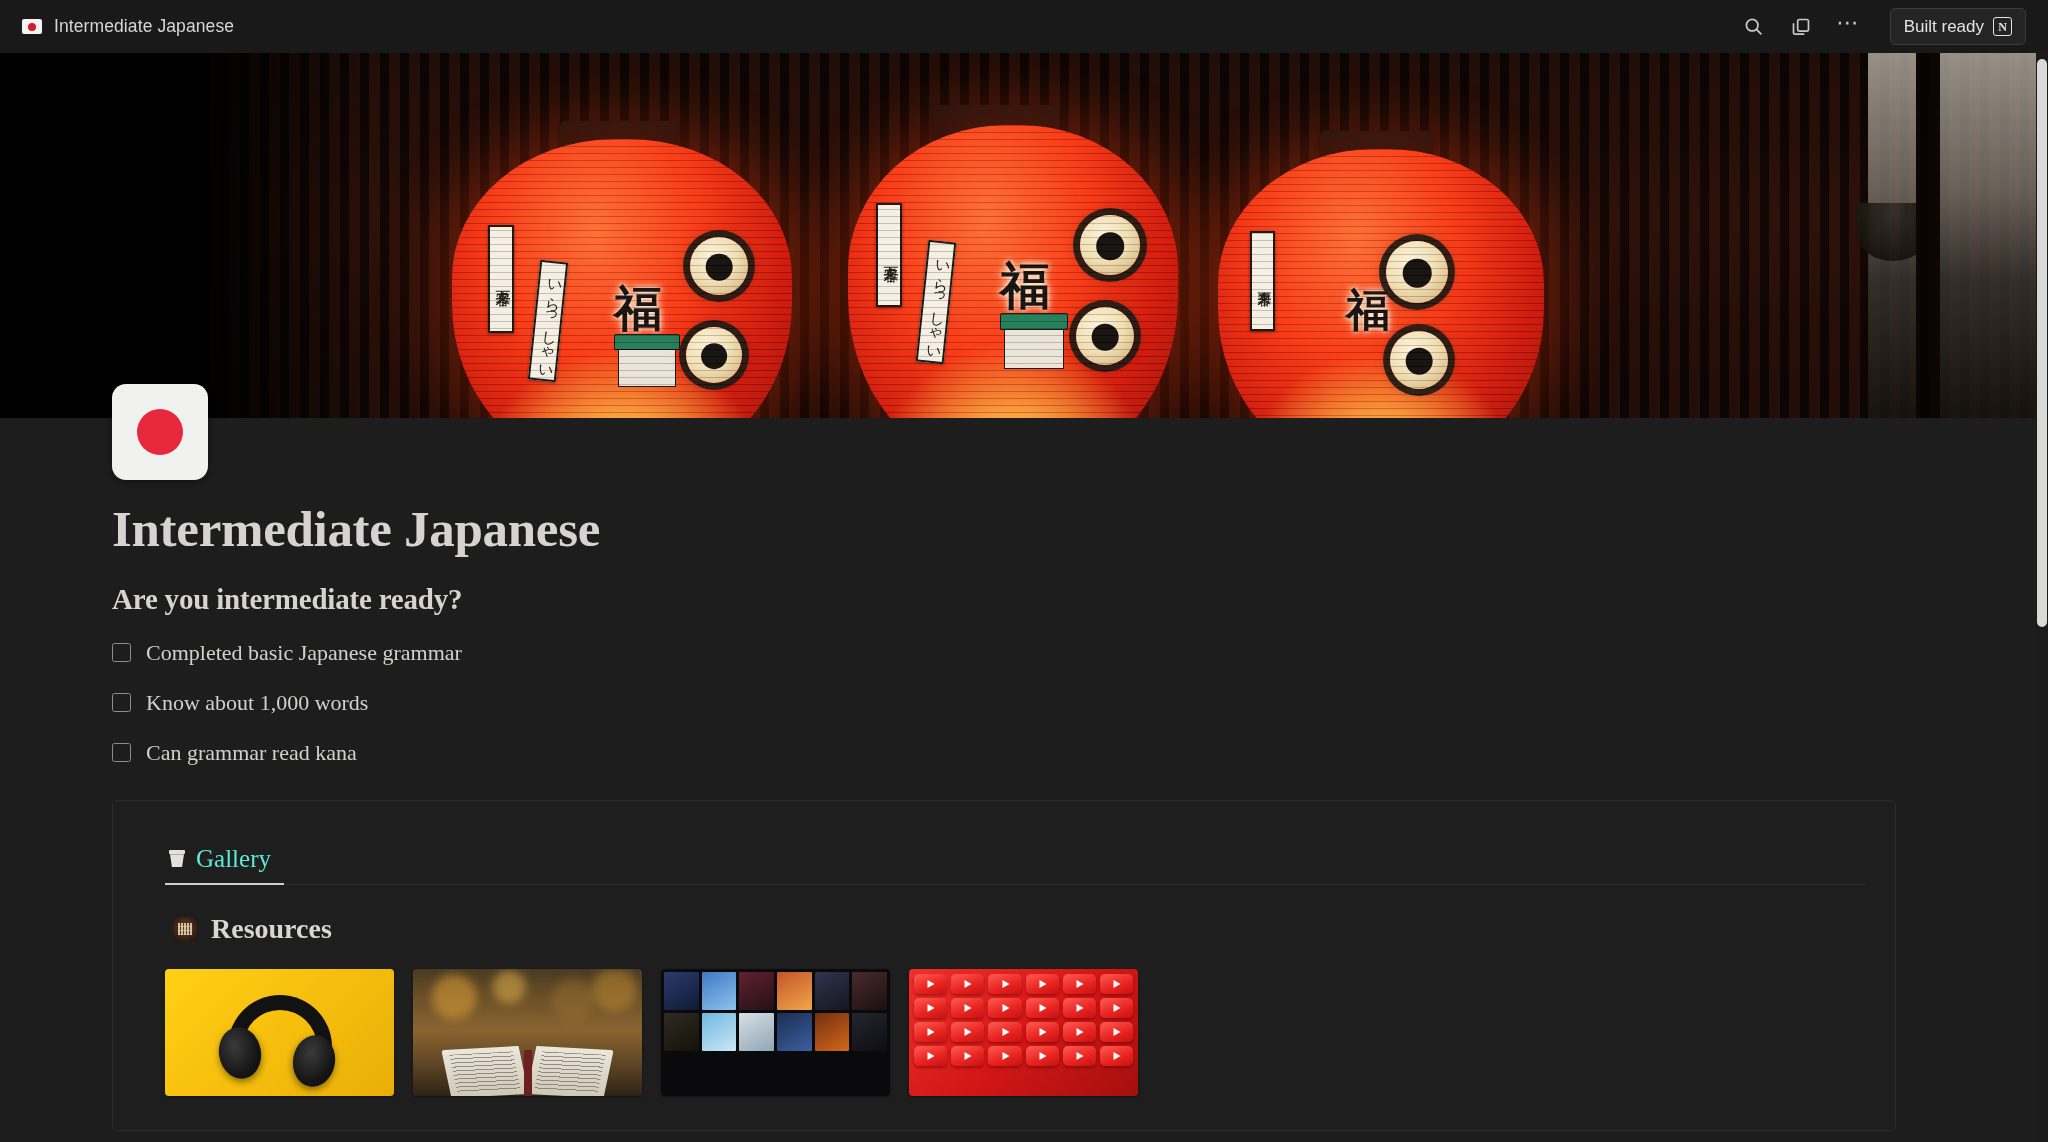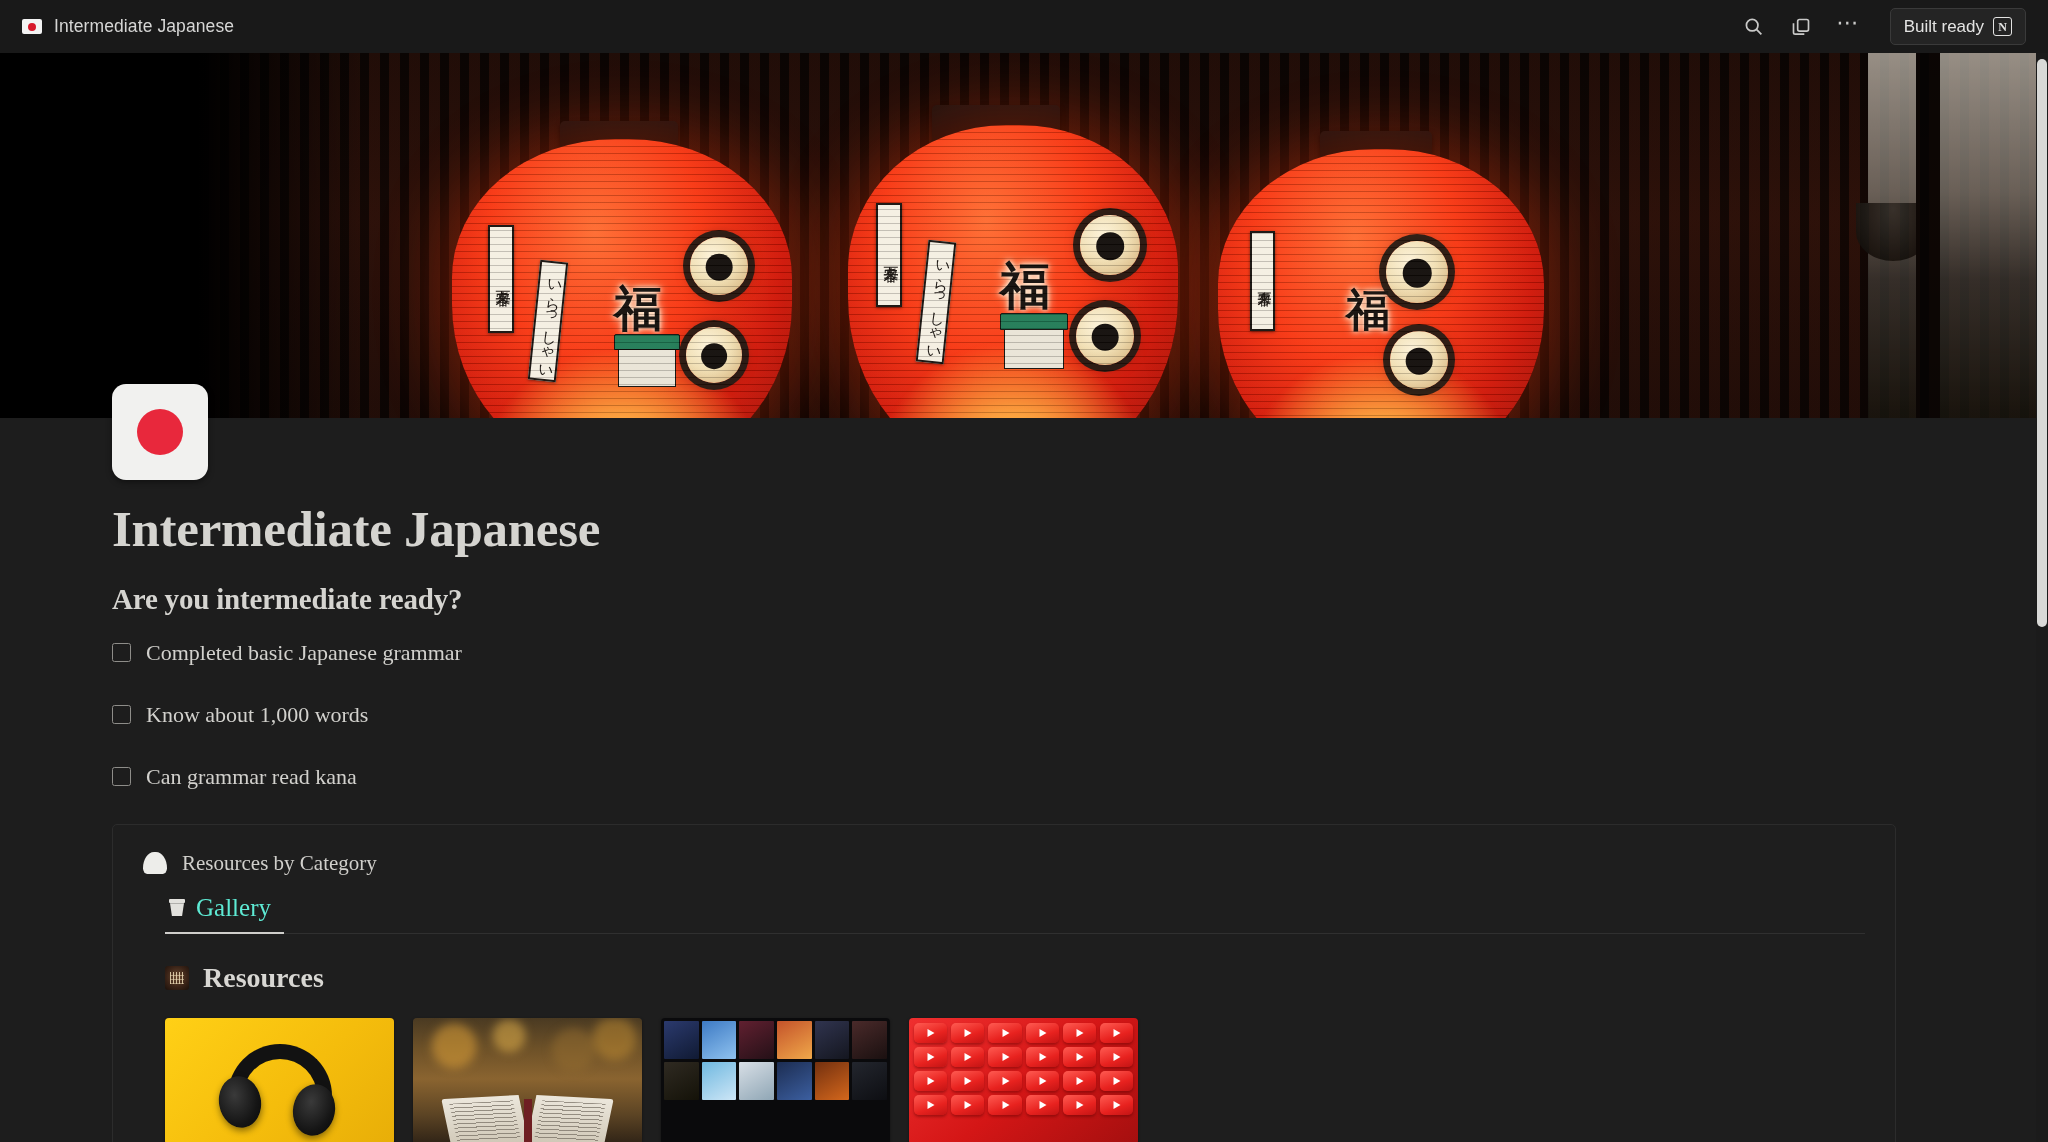--- a/index.html
+++ b/index.html
@@ -179,21 +179,21 @@
   p.subtitle a{
     color:#cfcecb; text-decoration:underline;
     text-underline-offset:3px; text-decoration-color:#8d8c88;
   }
   h2.section{
     margin-top:24px;
     font-size:29px;font-weight:bold;color:#d5d4d0;letter-spacing:-.2px;
   }
   .todo{
     display:flex;align-items:center;gap:15px;
-    margin-top:36px;
+    margin-top:24px;
   }
   .todo:first-of-type{ margin-top:24px; }
   .cbox{
     width:19px;height:19px;border:1.8px solid #8e8d89;border-radius:2.5px;
     background:transparent;flex:none;cursor:pointer;
   }
   .todo-label{ font-size:22px;color:#d2d1cd; }
 
   
   .db-card{
@@ -232,21 +232,21 @@
     background:#e2e1dd;
     clip-path:polygon(0 0,100% 0,86% 100%,14% 100%);
   }
   .gallery-ico::after{
     content:"";position:absolute;left:0;top:0;width:16px;height:3.5px;
     background:#e2e1dd;border-radius:1px;
   }
   .db-tab-label{ font-size:25px;color:#5eead4; }
 
   .db-h3{
-    margin-top:28px;margin-left:22px;
+    margin-top:28px;margin-left:30px;
     display:flex;align-items:center;gap:14px;
   }
   .db-h3-emoji{
     width:24px;height:24px;flex:none;border-radius:3px;
     background:radial-gradient(circle at 50% 45%, #6b4a30 0%, #3a2317 58%, #1b100a 100%);
     position:relative;overflow:hidden;
   }
   .db-h3-emoji::after{
     content:"";position:absolute;left:5px;top:6px;width:14px;height:12px;
     background:
@@ -439,24 +439,20 @@
       <span class="cbox"></span>
       <span class="todo-label">Know about 1,000 words</span>
     </div>
     <div class="todo">
       <span class="cbox"></span>
       <span class="todo-label">Can grammar read kana</span>
     </div>
 
     <div class="db-card">
 
-      <div class="db-header">
-        <span class="onigiri"></span>
-        <span class="db-title">Resources by Category</span>
-      </div>
 
       <div class="db-tabs">
         <div class="db-tab">
           <span class="gallery-ico"></span>
           <span class="db-tab-label">Gallery</span>
         </div>
       </div>
 
       <div class="db-h3">
         <span class="db-h3-emoji"></span>

